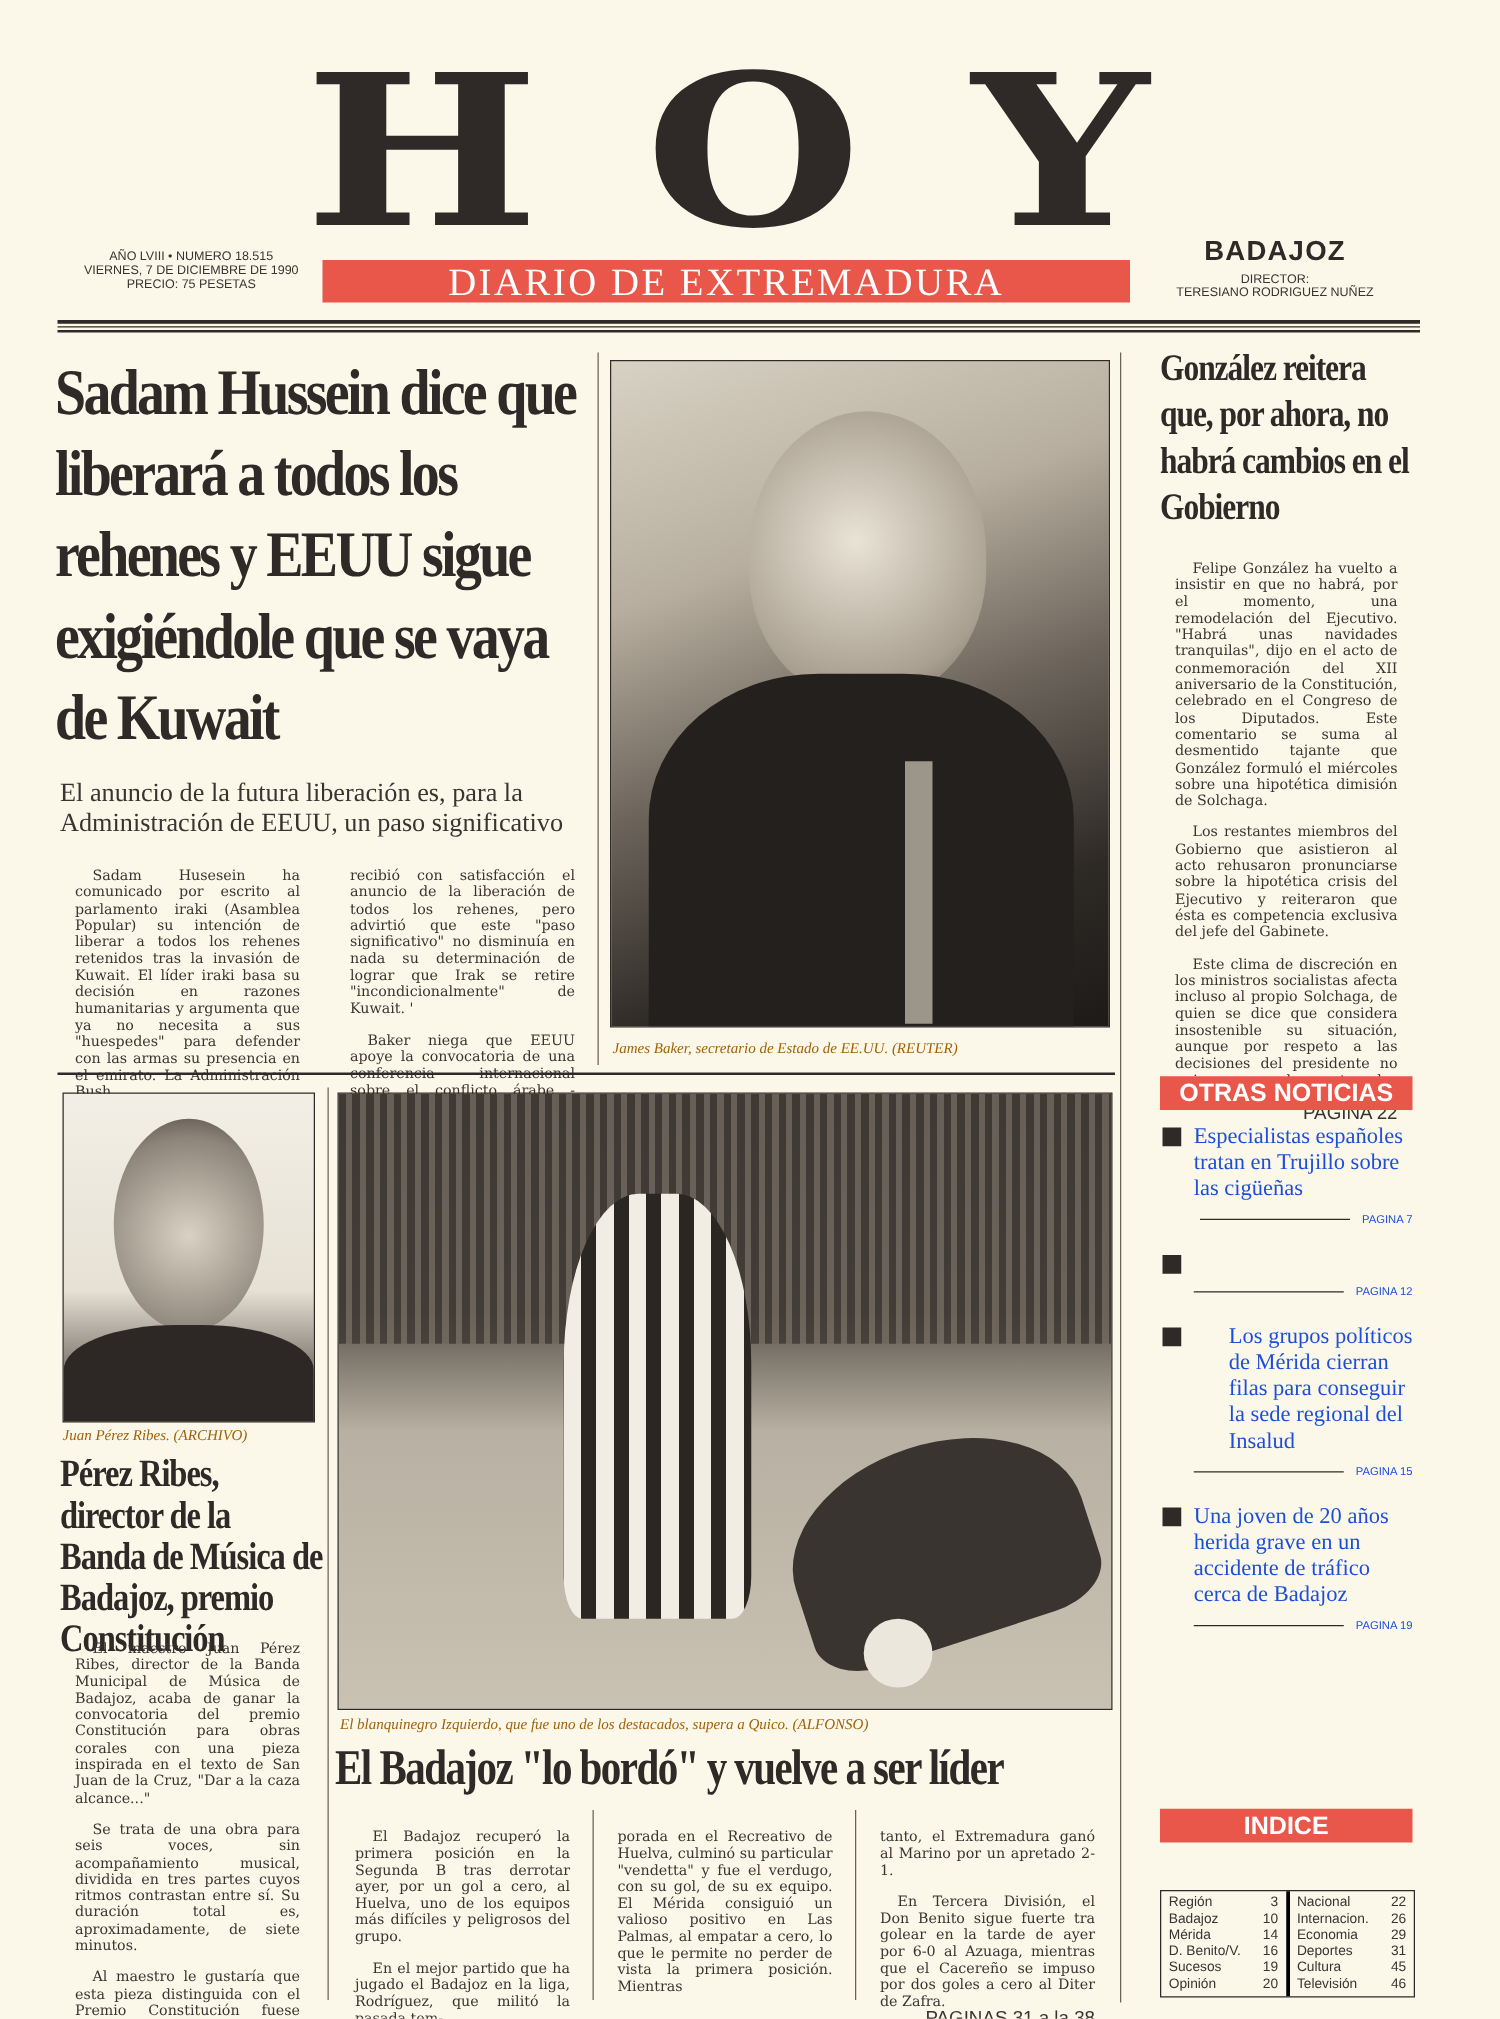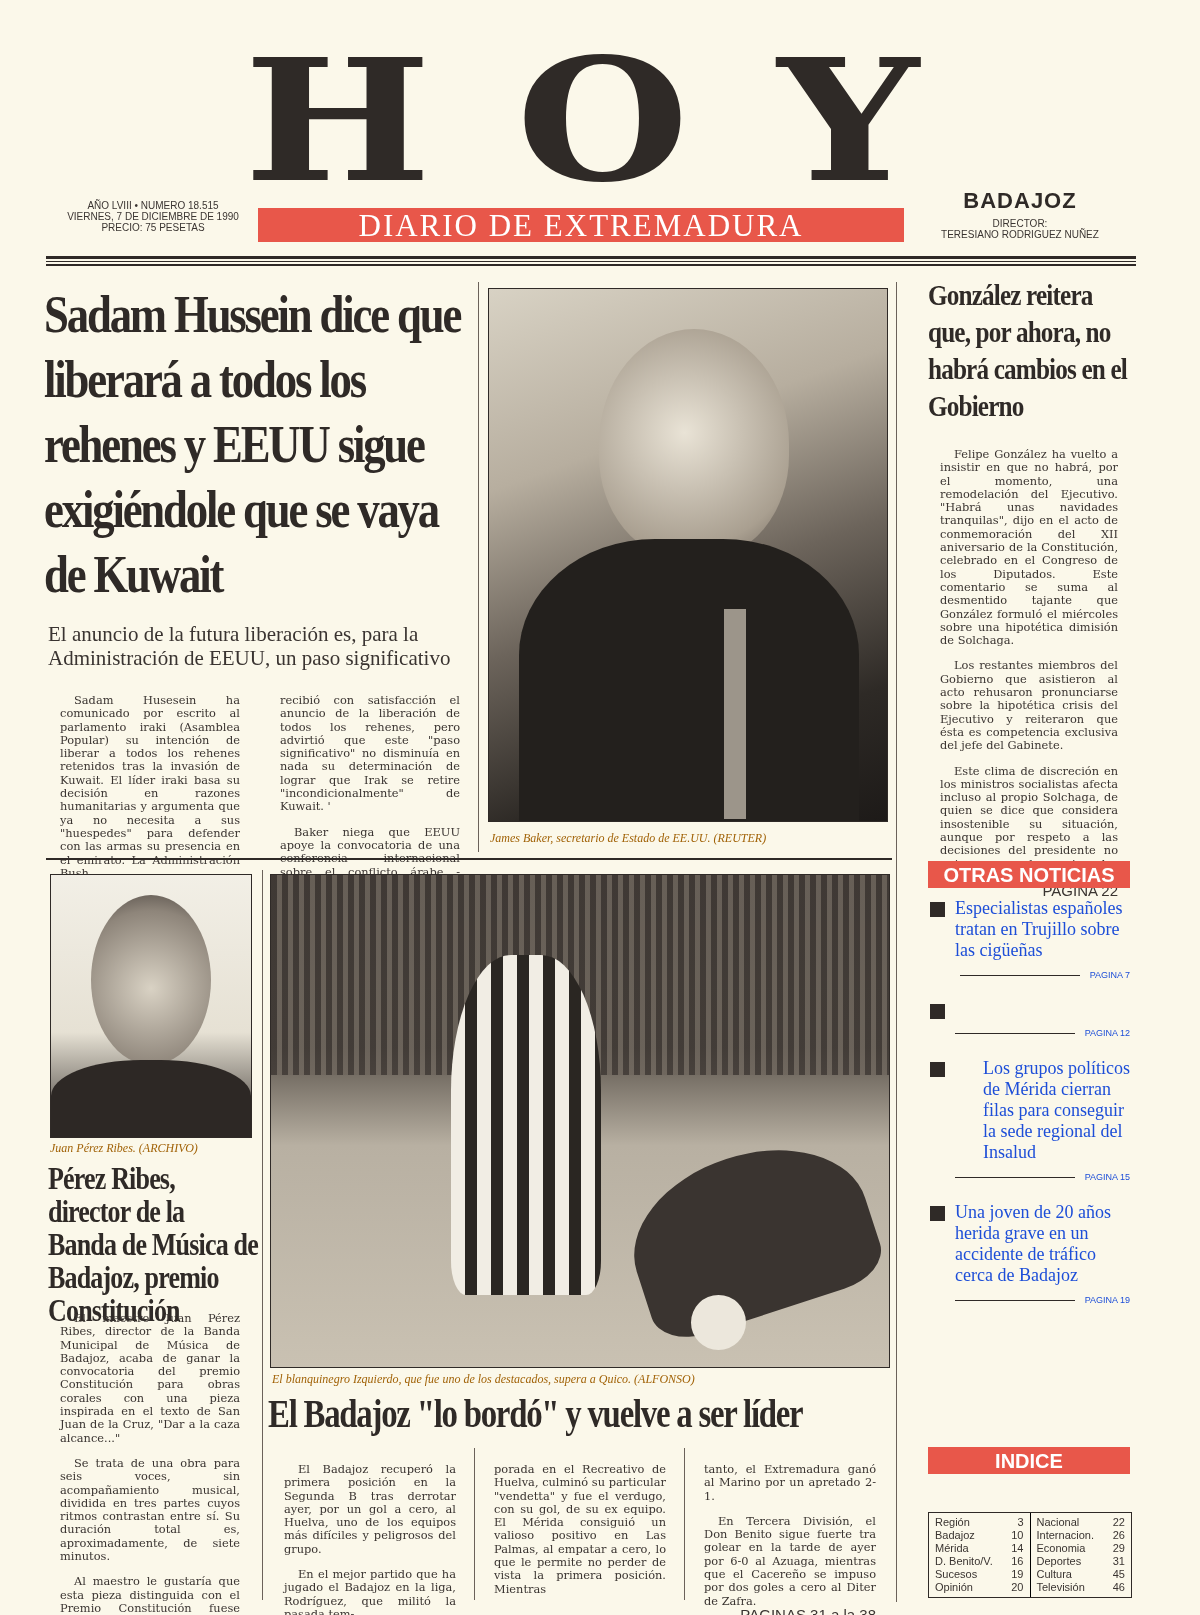--- a/index.html
+++ b/index.html
@@ -24,21 +24,21 @@
   .photo{background:#8a8176;border:1px solid #2f2a27;overflow:hidden;}
   .caption{font-family:"Liberation Serif",serif;font-style:italic;font-size:12px;color:#a16207;}
   .side-head{font-weight:bold;font-size:30px;line-height:37px;color:#2f2a27;letter-spacing:-1px;transform:scaleX(0.84);transform-origin:left top;}
   .red-label{background:#e8574a;color:#fff;font-family:"Liberation Sans",sans-serif;font-weight:bold;text-align:center;}
   .news-item{font-size:18px;line-height:21px;color:#1d4ed8;}
   .bullet{display:inline-block;width:15px;height:15px;background:#2f2a27;vertical-align:middle;margin-right:10px;}
   .news-page{font-family:"Liberation Sans",sans-serif;font-size:9px;text-align:right;margin-top:4px;}
   .news-page .ln{display:inline-block;width:120px;height:1px;background:#2f2a27;vertical-align:middle;margin-right:10px;}
   .index-table{border:1px solid #2f2a27;font-family:"Liberation Sans",sans-serif;font-size:11px;line-height:13px;color:#3a3431;display:flex;}
   .index-col{flex:1;padding:3px 6px;}
-  .index-col + .index-col{border-left:1px solid #000000;}
+  .index-col + .index-col{border-left:3px solid #000000;}
   .index-row{display:flex;justify-content:space-between;}
   .sport-head{font-weight:bold;font-size:40px;line-height:44px;color:#2f2a27;letter-spacing:-1.5px;transform:scaleX(0.82);transform-origin:left top;white-space:nowrap;}
 </style>
 </head>
 <body>
 
 <div class="abs logo">
   <span>H</span>
   <span>O</span>
   <span>Y</span>

